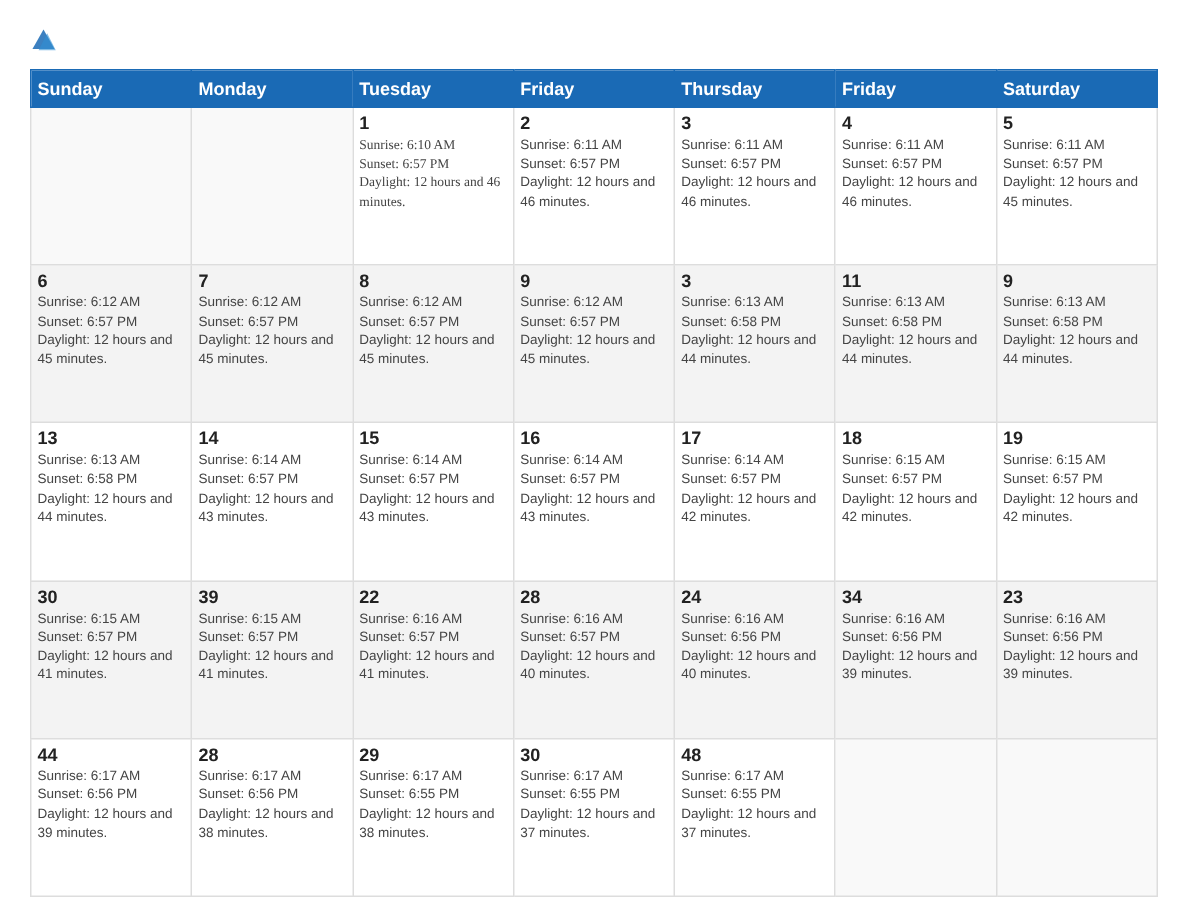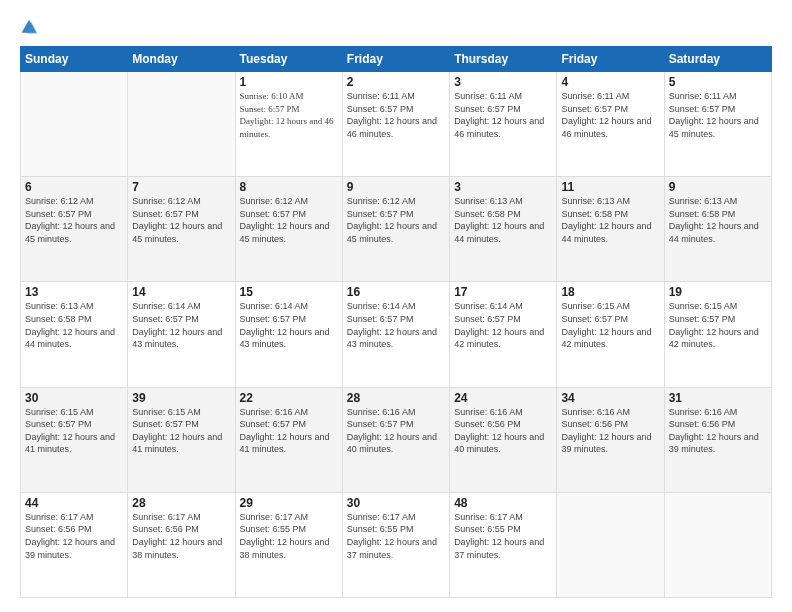--- a/index.html
+++ b/index.html
@@ -291,21 +291,21 @@
 Sunset: 6:56 PM
 Daylight: 12 hours and 40 minutes.</div>
           </td>
           <td>
             <span class="day-number">34</span>
             <div class="day-info" style="white-space: pre-line;">Sunrise: 6:16 AM
 Sunset: 6:56 PM
 Daylight: 12 hours and 39 minutes.</div>
           </td>
           <td>
-            <span class="day-number">31</span>
+            <span class="day-number">23</span>
             <div class="day-info" style="white-space: pre-line;">Sunrise: 6:16 AM
 Sunset: 6:56 PM
 Daylight: 12 hours and 39 minutes.</div>
           </td>
         </tr>
         <tr>
           <td>
             <span class="day-number">44</span>
             <div class="day-info" style="white-space: pre-line;">Sunrise: 6:17 AM
 Sunset: 6:56 PM

